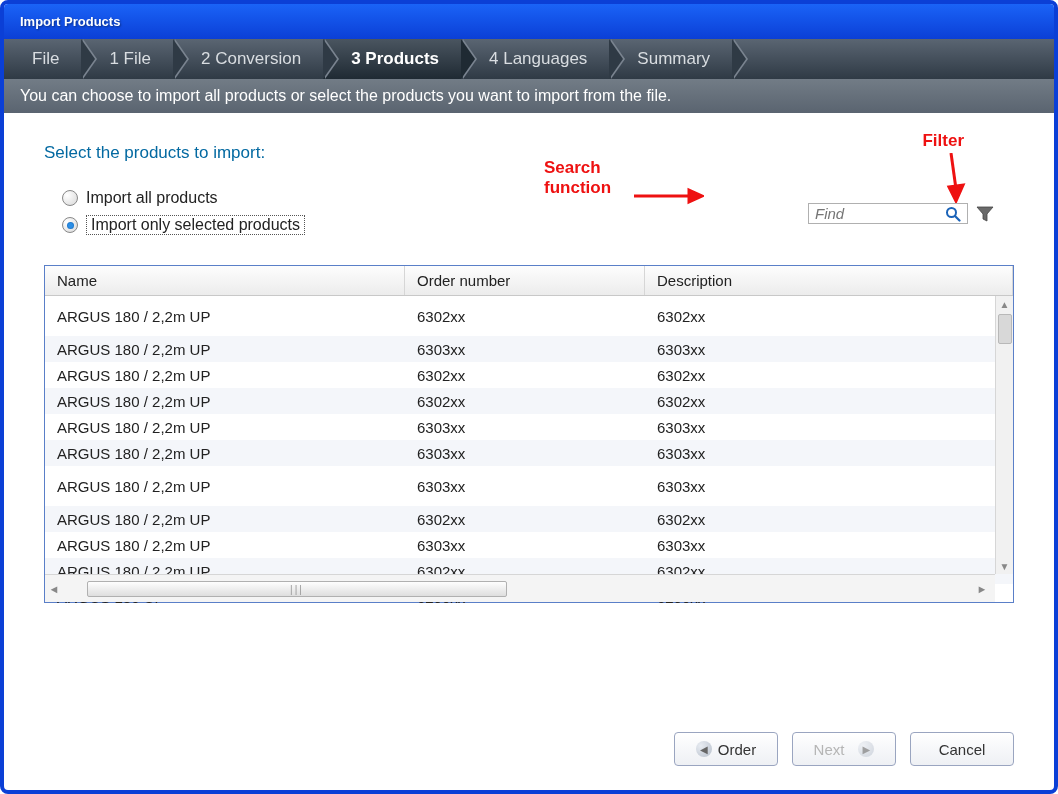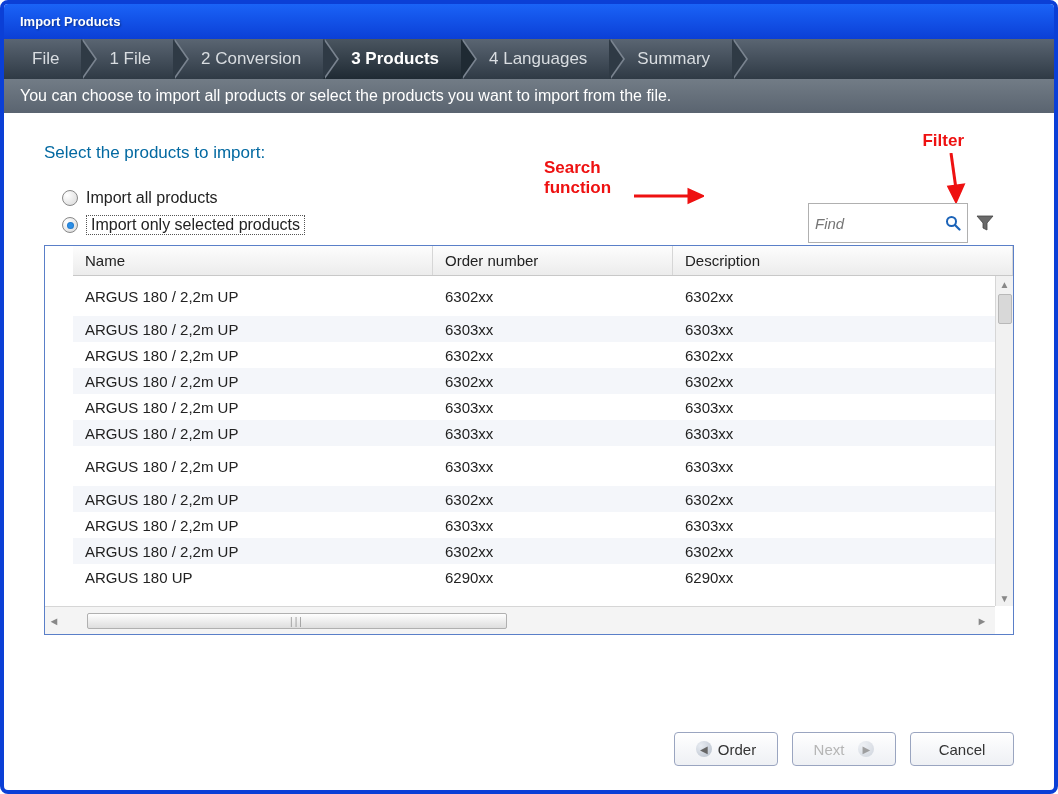--- a/index.html
+++ b/index.html
@@ -99,21 +99,21 @@
   .radio-label.dotted {
     border: 1px dotted #555;
     padding: 0 4px;
   }
   .search-area {
     position: absolute;
     top: 90px; right: 60px;
     display: flex; align-items: center;
   }
   .search-box {
-    width: 160px; height: 40px;
+    width: 160px; height: 21px;
     border: 1px solid #b0b0b0;
     background: #fff;
     display: flex; align-items: center;
     padding: 0 6px;
   }
   .search-box input {
     border: none; outline: none;
     font-style: italic; color: #888;
     font-size: 15px; width: 100%;
     background: transparent;
@@ -129,26 +129,25 @@
     cursor: pointer;
   }
   .annot {
     position: absolute;
     color: #e11; font-weight: bold;
     font-size: 17px;
     pointer-events: none;
   }
   .annot-arrow { stroke: #e11; stroke-width: 3; fill: #e11; }
   .table-wrap {
-    margin-top: 10px;
+    margin-top: 30px;
     border: 1px solid #5a7fc8;
     background: #fff;
-    height: 390px;
-    position: relative;
-    padding-left: 28px;
+    height: 338px;
+    position: relative;
   }
   .thead {
     display: flex;
     background: linear-gradient(to bottom, #fdfdfd, #ececec);
     border-bottom: 1px solid #c8c8c8;
     height: 30px;
     align-items: center;
     font-size: 15px;
     color: #222;
   }

